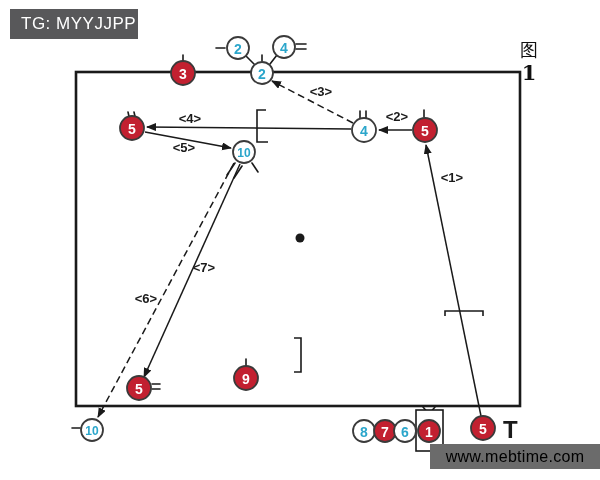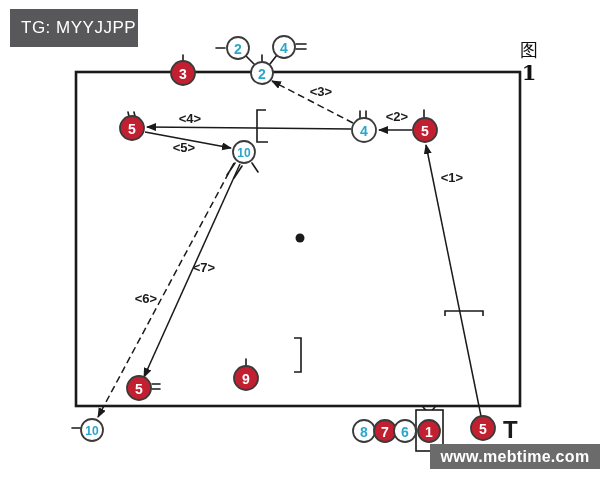--- a/index.html
+++ b/index.html
@@ -1,19 +1,19 @@
 <!DOCTYPE html>
 <html><head>
 <meta charset="utf-8">
 <style>
   html,body{margin:0;padding:0;}
   body{width:600px;height:480px;overflow:hidden;background:#ffffff;
        font-family:"Liberation Sans", sans-serif;}
   .stage{position:relative;width:600px;height:480px;background:#ffffff;}
-  .tag-badge{position:absolute;left:10px;top:9px;width:128px;height:38px;
+  .tag-badge{position:absolute;left:10px;top:9px;width:128px;height:30px;
     display:flex;align-items:center;padding-left:11px;box-sizing:border-box;
     font-size:17px;letter-spacing:0.5px;}
   .figure-label{position:absolute;left:512px;top:40px;width:34px;
     text-align:center;color:#111;line-height:1.15;}
   .figure-label .cn{font-size:18px;font-family:"DejaVu Sans", sans-serif;}
   .figure-label .num{font-size:21px;font-weight:bold;font-family:"DejaVu Serif", serif;}
   .watermark{position:absolute;left:430px;top:444px;width:170px;height:25px;
     display:flex;align-items:center;justify-content:center;
     font-size:16px;letter-spacing:0.3px;}
   svg{position:absolute;left:0;top:0;}
@@ -135,16 +135,16 @@
       </g>
       <text x="503" y="438" fill="#1A1A1A" font-size="24" font-weight="900" font-family="&quot;Liberation Sans&quot;, sans-serif">T</text>
     </svg>
   <div class="tag-badge" style="background: rgb(88, 88, 90); color: rgb(255, 255, 255);">
     <span>TG: MYYJJPP</span>
   </div>
   <div class="figure-label">
     <div class="cn">图</div>
     <div class="num">1</div>
   </div>
-  <div class="watermark" style="background: rgb(107, 107, 107); color: #ffffff; font-weight: bold;">
+  <div class="watermark" style="background: rgb(107, 107, 107); color: #000000;">
     <span>www.mebtime.com</span>
   </div>
 </div>
 
 </body></html>

